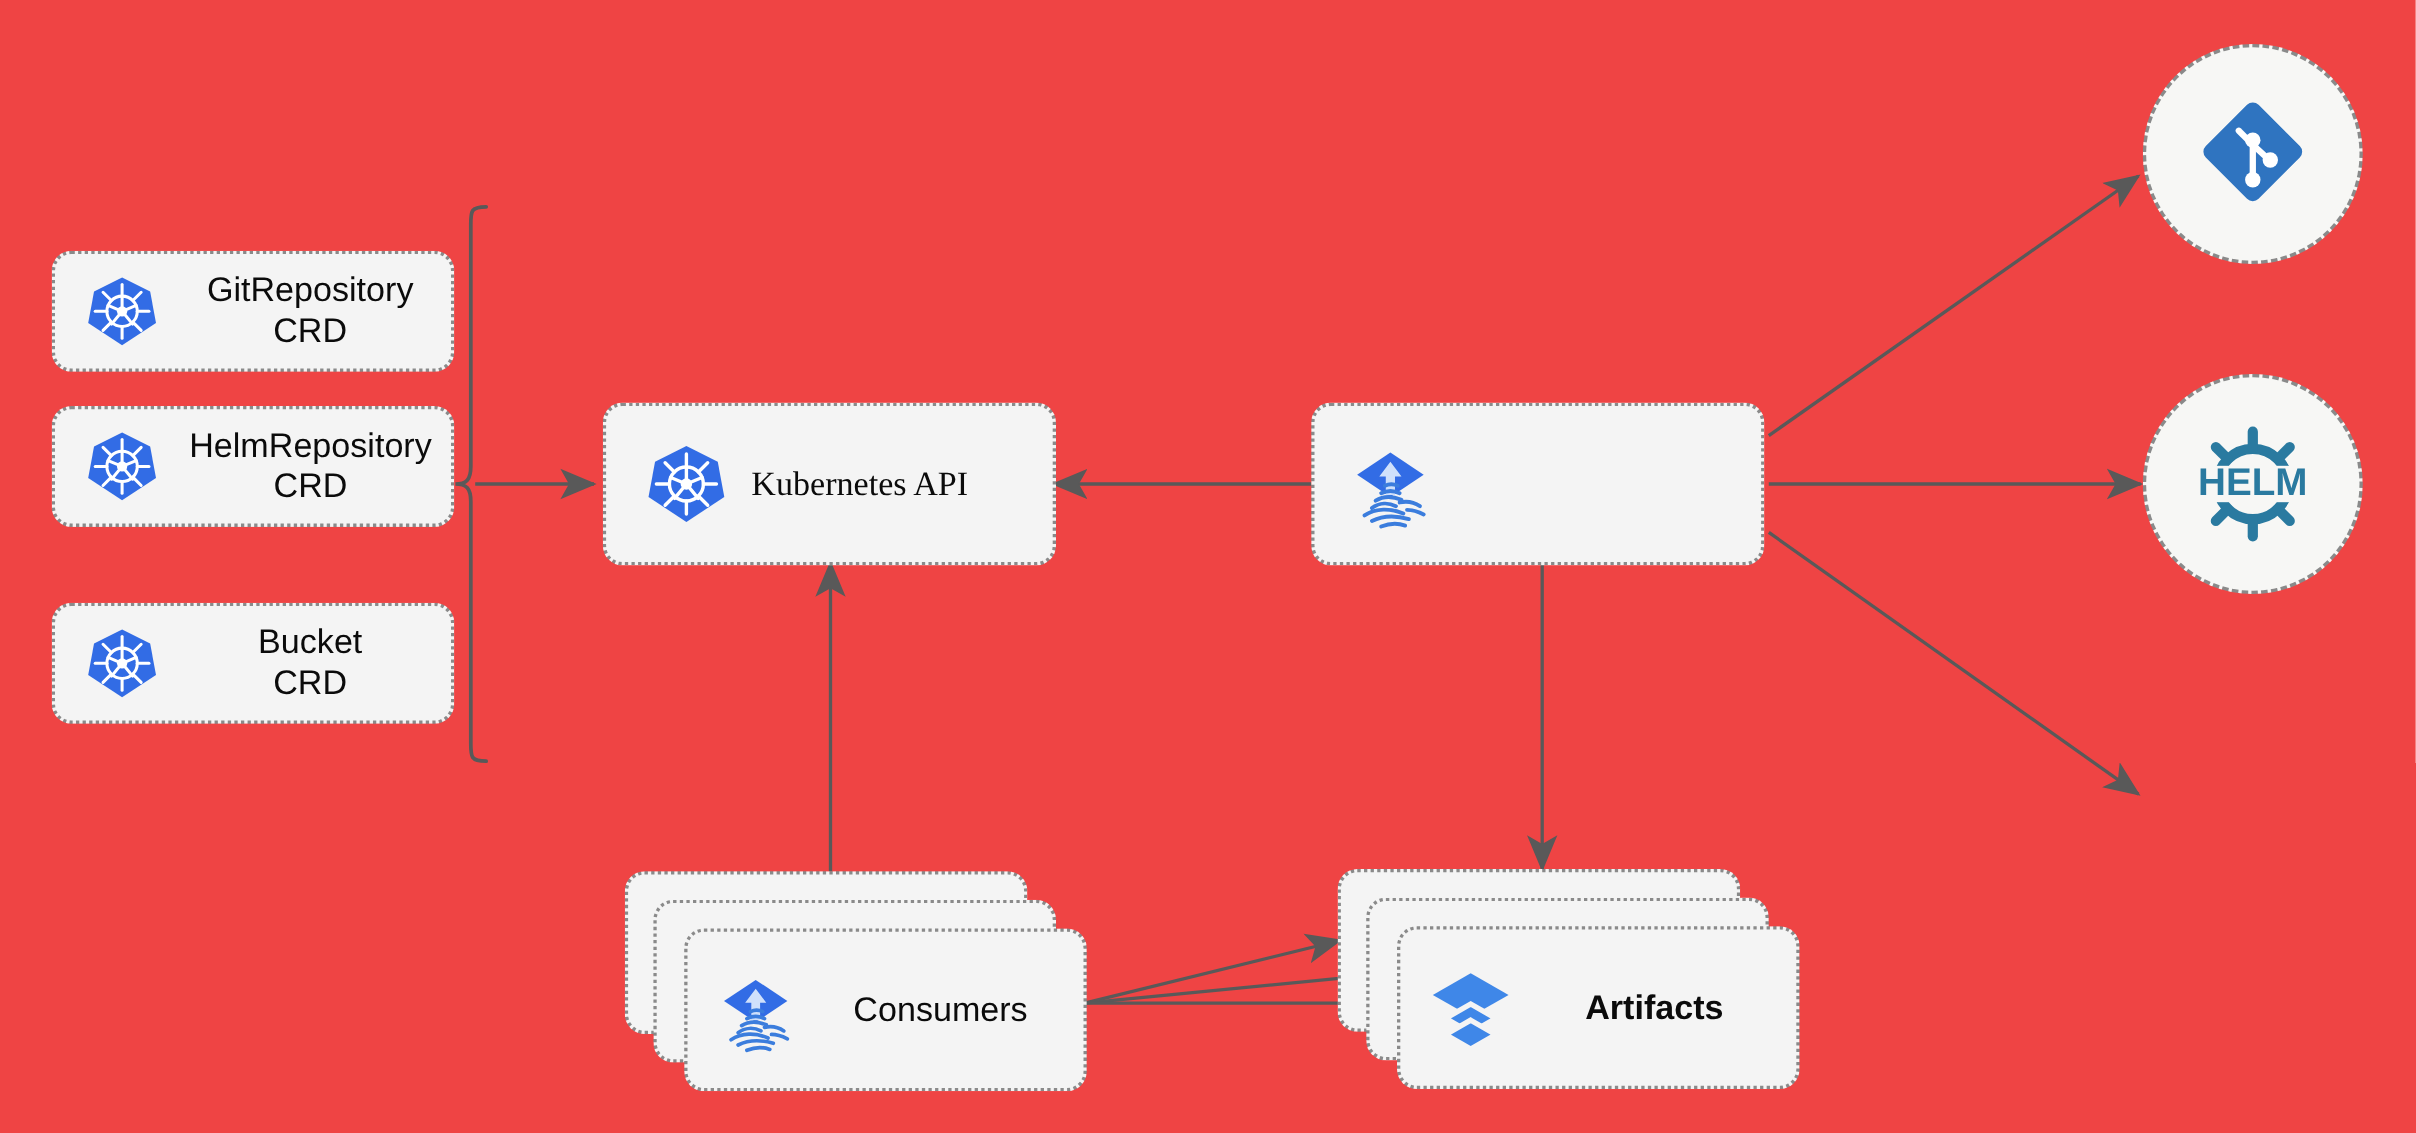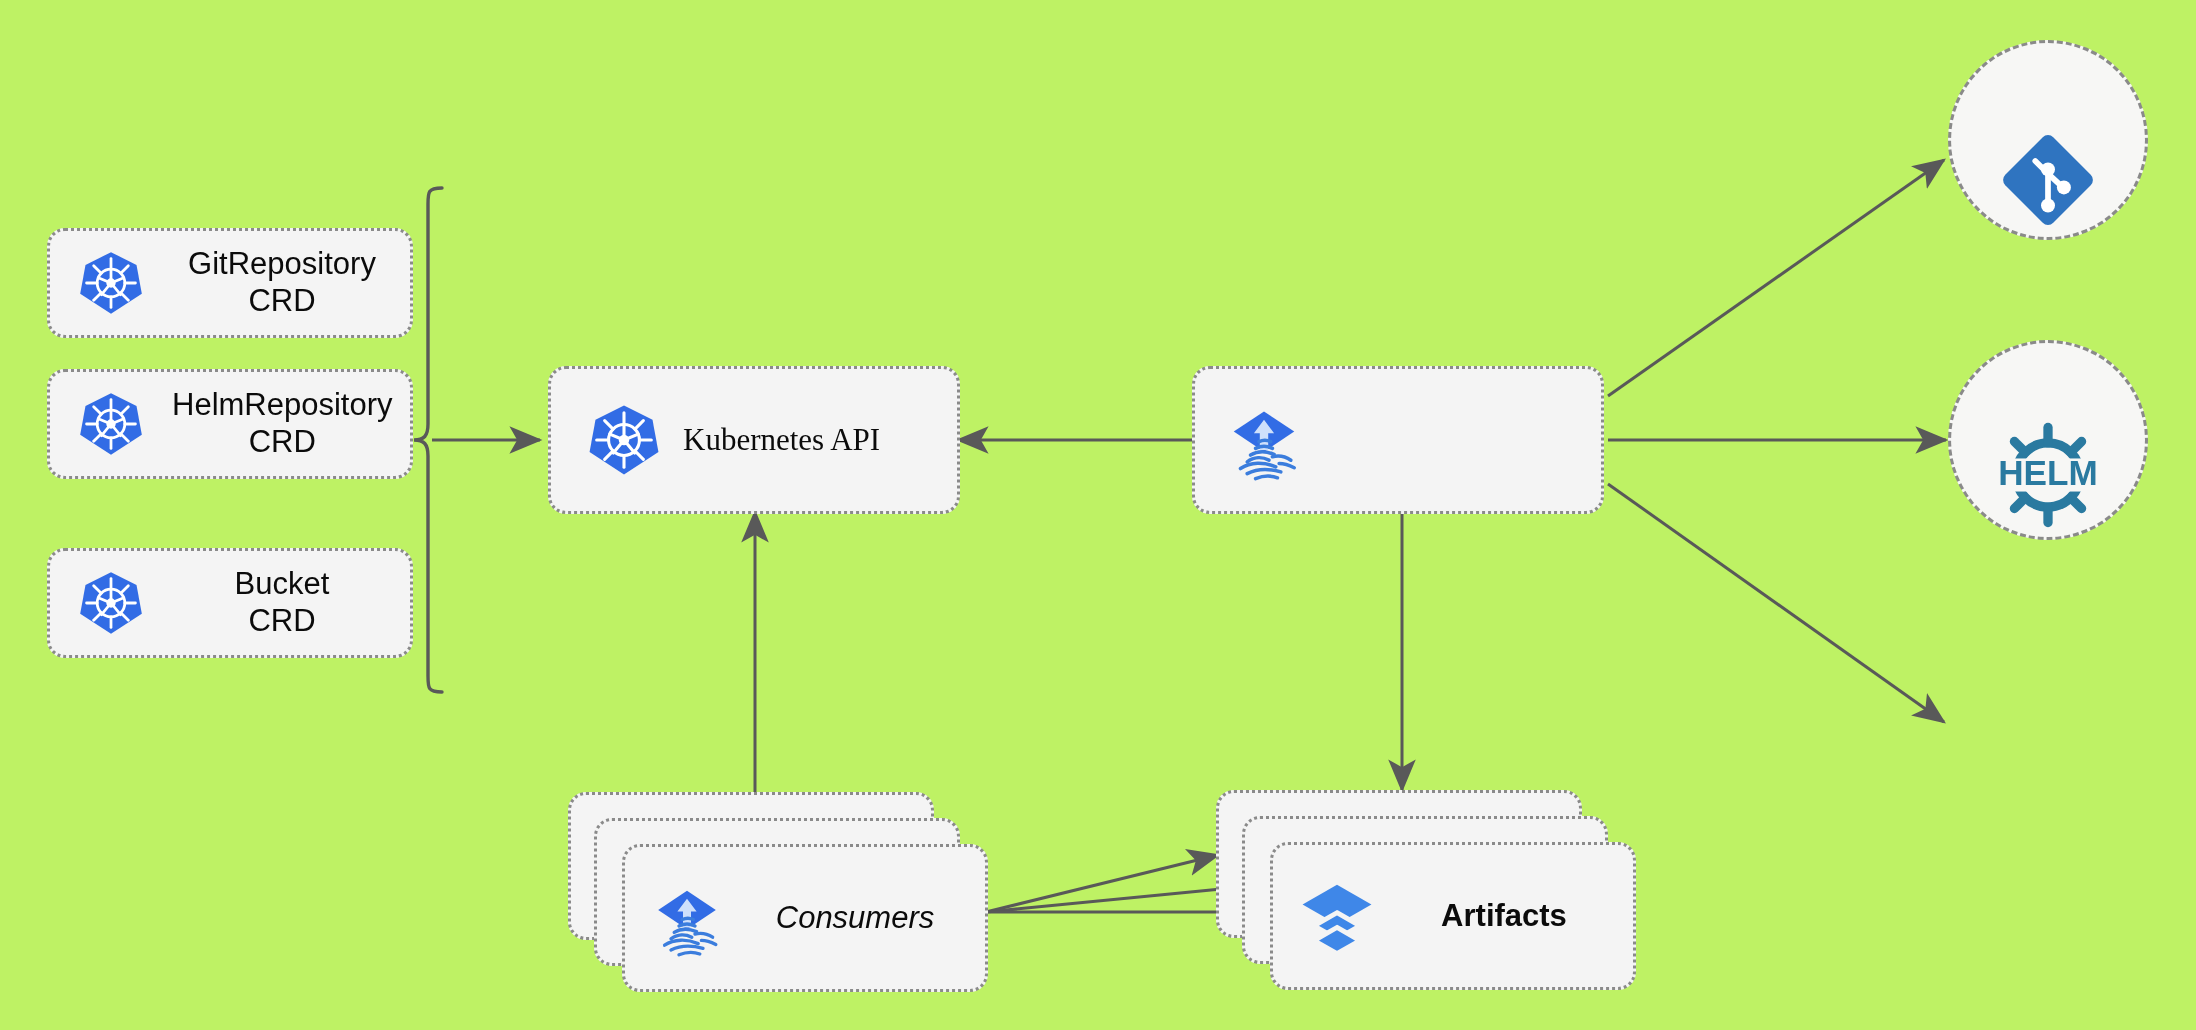--- a/index.html
+++ b/index.html
@@ -1,21 +1,21 @@
 <!DOCTYPE html>
 <html><head>
 <meta charset="utf-8">
 <style>
   html,body{margin:0;padding:0;background:#ffffff;}
   body{
     width:2196px;height:1030px;overflow:hidden;
     font-family:"Liberation Sans", sans-serif;
     -webkit-font-smoothing:antialiased;
   }
-  #diagram{position:relative;width:2196px;height:1030px;background:#bef264;}
+  #diagram{position:relative;width:2196px;height:1030px;background:#ef4444;}
   svg.layer{position:absolute;left:0;top:0;width:2196px;height:1030px;}
   svg.edges{z-index:1;}
   .node{position:absolute;z-index:2;}
 
   
   .card{
     position:absolute;
     background:#f4f4f4;
     border:3px dotted #8a8a8a;
     border-radius:18px;
@@ -29,21 +29,21 @@
   }
   .crd .card-label{flex:1;padding-right:18px;}
   .icon-box{display:flex;align-items:center;justify-content:center;flex:none;}
 
   
   .circle{
     position:absolute;border-radius:50%;
     background:#f7f7f5;
     border:3px dashed #8a8a8a;
     box-sizing:border-box;
-    display:flex;align-items:flex-end;justify-content:center;
+    display:flex;align-items:center;justify-content:center;
   }
   .stack{position:absolute;}
 </style>
 </head>
 <body>
 
 <div id="diagram">
 
   <svg class="layer edges" viewBox="0 0 2196 1030">
     <defs>
@@ -222,21 +222,21 @@
             <path d="M30,90 C42,84 56,84 70,88"></path>
             <path d="M40,60 C46,57 54,57 60,60"></path>
             <path d="M34,68 C42,63 52,63 62,67"></path>
             <path d="M44,52 C48,50 54,50 58,52"></path>
             <path d="M40,96 C50,92 58,92 66,95"></path>
             <path d="M60,70 C68,68 76,70 82,74"></path>
             <path d="M68,78 C74,78 80,80 86,83"></path>
           </g>
         </svg>
       </div>
-      <div class="card-label" style="flex:1;padding-right:18px;font-style:italic;">Consumers</div>
+      <div class="card-label" style="flex:1;padding-right:18px;">Consumers</div>
     </div>
   </div>
 
   <div class="stack node" style="left:1216px;top:790px;width:420px;height:200px;">
     <div class="card ghost" style="left:0;top:0;width:366px;height:148px;"></div>
     <div class="card ghost" style="left:26px;top:26px;width:366px;height:148px;"></div>
     <div class="card" style="left:54px;top:52px;width:366px;height:148px;font-weight:bold;">
       <div class="icon-box" style="width:112px;margin-left:8px;">
         <svg width="82" height="82" viewBox="0 0 100 100" aria-hidden="true">
           <polygon points="50,12 92,36 50,60 8,36" fill="#3f87e8"></polygon>

